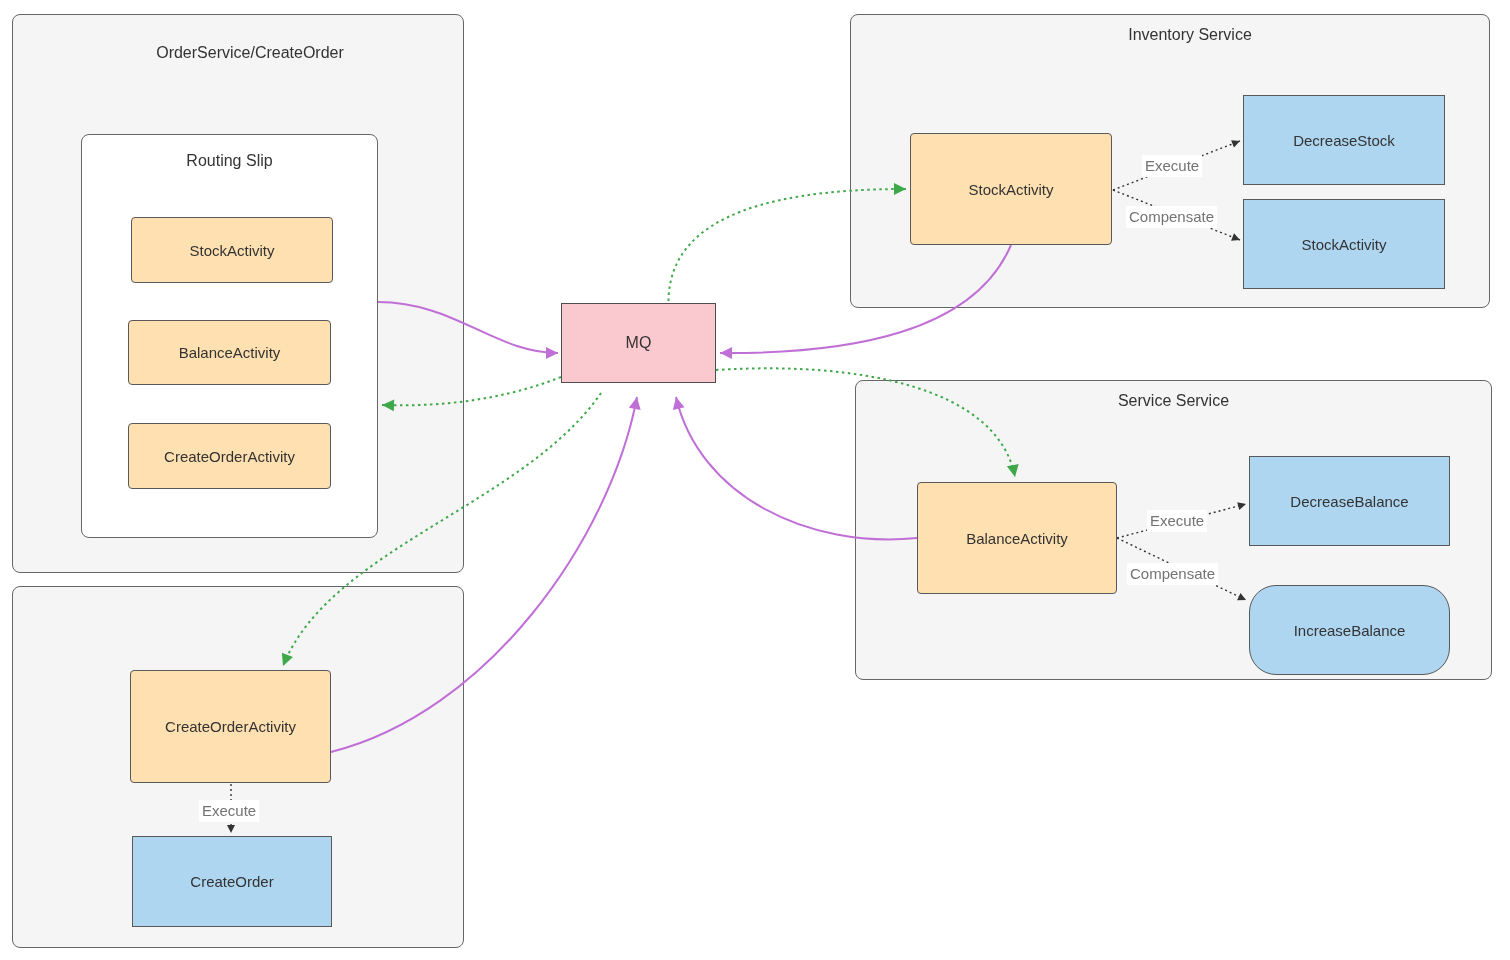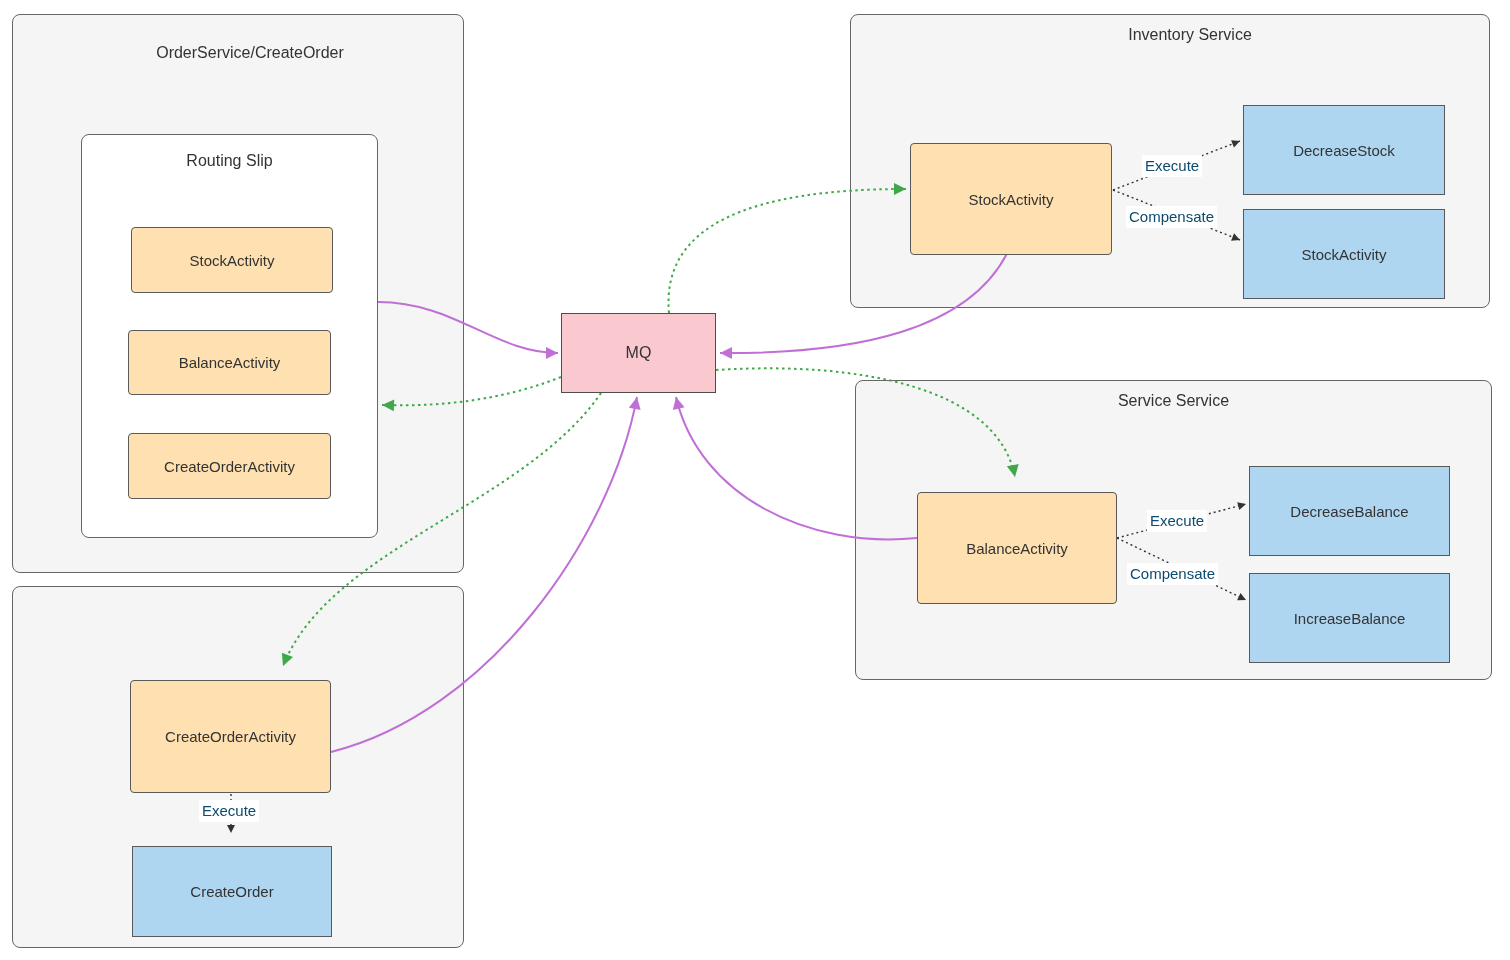--- a/index.html
+++ b/index.html
@@ -2,24 +2,24 @@
 <html><head>
 <meta charset="utf-8">
 <style>
   html,body{margin:0;padding:0;background:#ffffff;}
   .stage{position:relative;width:1510px;height:960px;background:#ffffff;
          font-family:"Liberation Sans",sans-serif;color:#333;overflow:hidden;}
   .container{position:absolute;background:#f5f5f5;border:1px solid #666;border-radius:8px;z-index:1;box-sizing:border-box;}
   .container.white{background:#ffffff;z-index:2;}
   .container-title{position:absolute;left:0;width:100%;text-align:center;font-size:16px;color:#333;z-index:3;}
   .arrows{position:absolute;left:0;top:0;z-index:5;pointer-events:none;}
-  .edge-label{position:absolute;background:#ffffff;padding:0 3px;font-size:15px;color:#0c4a6e;
+  .edge-label{position:absolute;background:#ffffff;padding:0 3px;font-size:15px;color:#737373;
               z-index:6;white-space:nowrap;line-height:22px;}
   .node{position:absolute;display:flex;align-items:center;justify-content:center;
-        font-size:15px;color:#333;z-index:10;box-sizing:border-box;text-align:center;margin-top:10px;}
+        font-size:15px;color:#333;z-index:10;box-sizing:border-box;text-align:center;}
   .activity{background:#ffe0b0;border:1.5px solid #595959;border-radius:4px;}
   .endpoint{background:#aed6f1;border:1.5px solid #595959;}
   .mq-node{background:#fac8cf;border:1.5px solid #4d4d4d;font-size:16px;}
 </style>
 </head>
 <body>
 
 <div class="stage">
 
   <div class="container" style="left:12px;top:14px;width:452px;height:559px;"></div>
@@ -77,18 +77,18 @@
   <div class="node activity" style="left:128px;top:423px;width:203px;height:66px;">CreateOrderActivity</div>
 
   <div class="node mq-node" style="left:561px;top:303px;width:155px;height:80px;">MQ</div>
 
   <div class="node activity" style="left:910px;top:133px;width:202px;height:112px;">StockActivity</div>
   <div class="node endpoint" style="left:1243px;top:95px;width:202px;height:90px;">DecreaseStock</div>
   <div class="node endpoint" style="left:1243px;top:199px;width:202px;height:90px;">StockActivity</div>
 
   <div class="node activity" style="left:917px;top:482px;width:200px;height:112px;">BalanceActivity</div>
   <div class="node endpoint" style="left:1249px;top:456px;width:201px;height:90px;">DecreaseBalance</div>
-  <div class="node endpoint" style="left:1249px;top:563px;width:201px;height:90px;">IncreaseBalance</div>
+  <div class="node endpoint" style="left:1249px;top:585px;width:201px;height:90px;border-radius:27px;">IncreaseBalance</div>
 
   <div class="node activity" style="left:130px;top:670px;width:201px;height:113px;">CreateOrderActivity</div>
   <div class="node endpoint" style="left:132px;top:836px;width:200px;height:91px;">CreateOrder</div>
 
 </div>
 
 </body></html>

